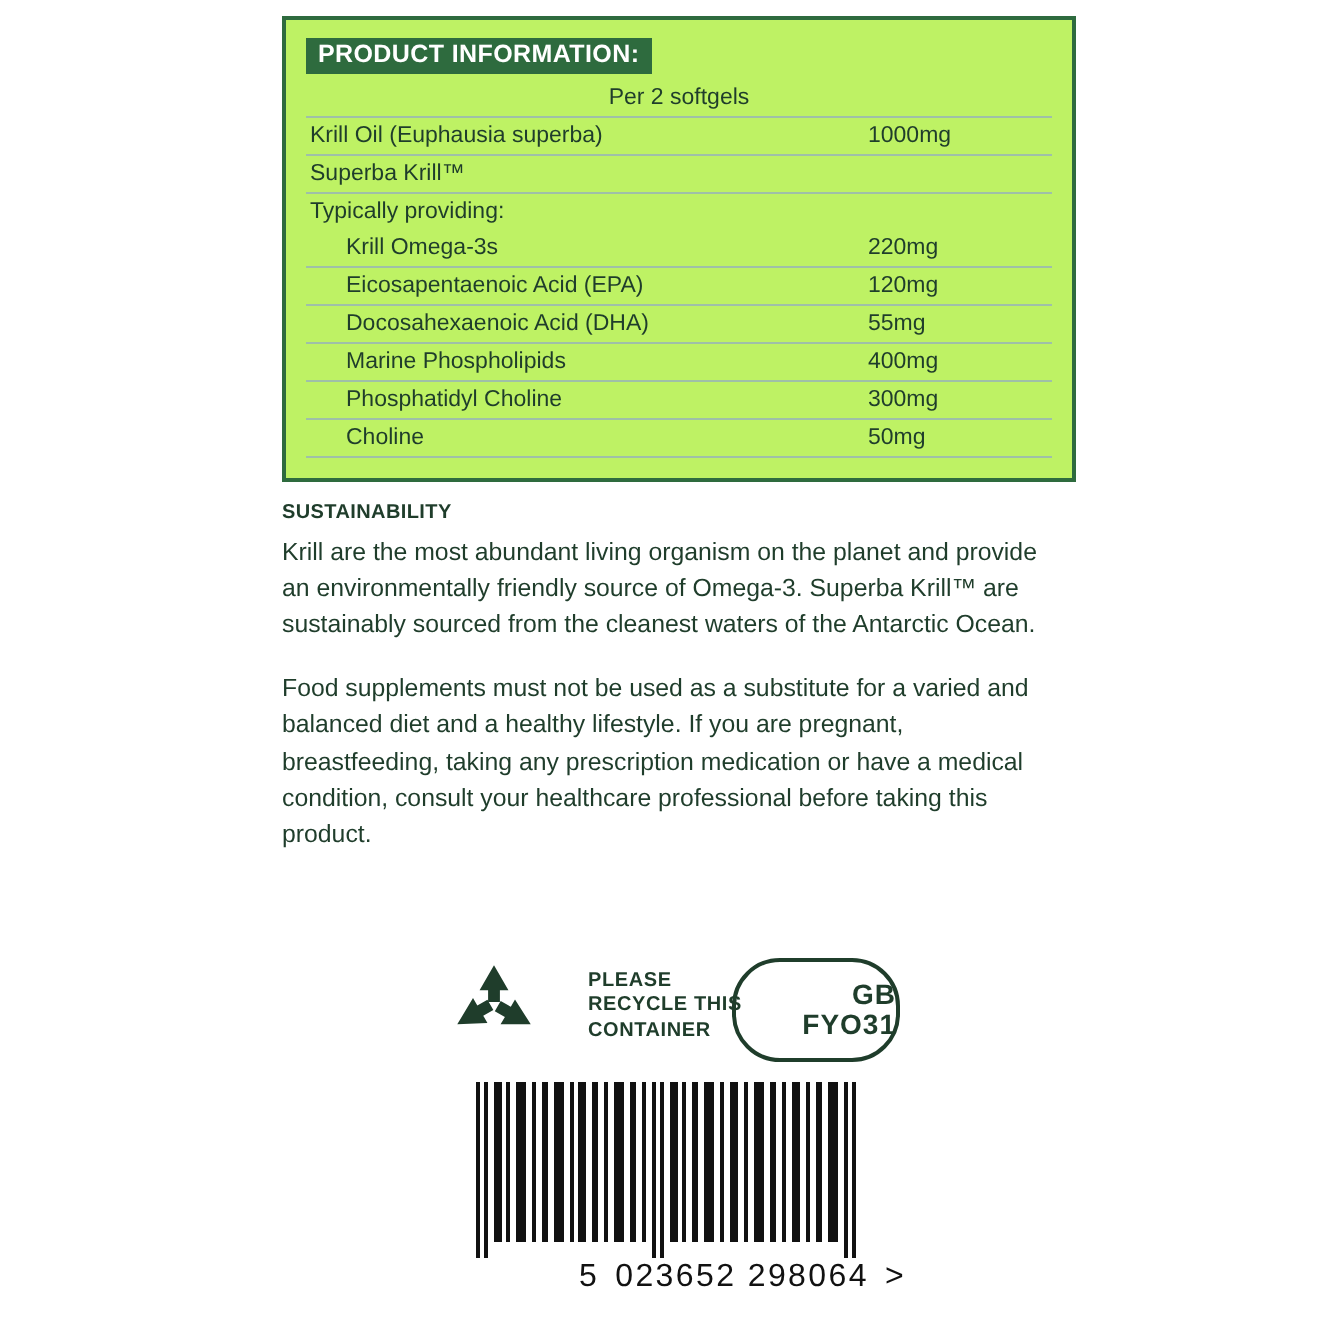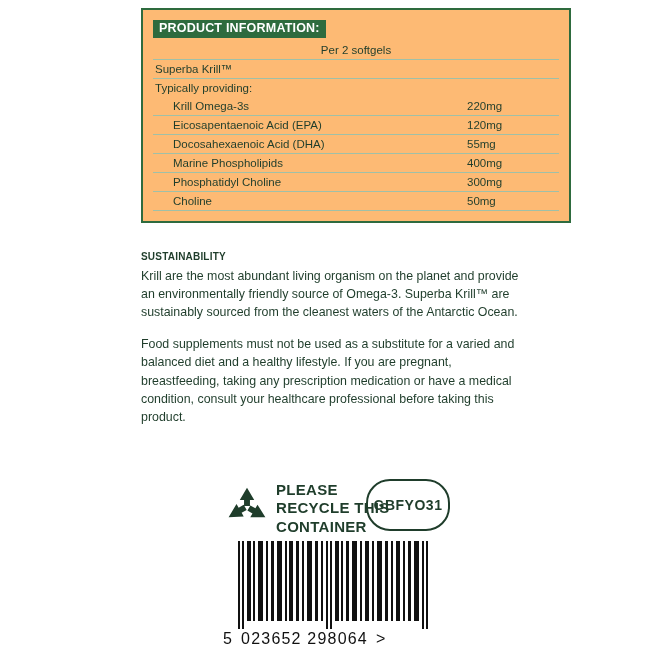--- a/index.html
+++ b/index.html
@@ -14,25 +14,25 @@
     color: #1f3d2b;
     position: relative;
     overflow: hidden;
   }
 
   
   .panel {
     position: absolute;
     left: 141px;
     top: 8px;
-    width: 430px;
+    width: 397px;
     border: 2px solid #2e6b3e;
     box-sizing: border-box;
     padding: 6px 10px 10px 10px;
-    background: #fdba74;
+    background: #bef264;
   }
   .panel-title-wrap {
     margin: 2px 0 4px 0;
   }
   .panel-title {
     display: inline-block;
     background: #2e6b3e;
     color: #ffffff;
     font-size: 12.5px;
     font-weight: bold;
@@ -98,38 +98,39 @@
   
   .recycle-block {
     position: absolute;
     left: 226px;
     top: 481px;
     display: flex;
     align-items: center;
     gap: 8px;
   }
   .recycle-text {
-    font-size: 15px;
+    font-size: 10px;
     font-weight: bold;
     line-height: 1.22;
     letter-spacing: 0.3px;
     color: #1f3d2b;
     text-transform: uppercase;
+    margin-left: 18px;
   }
   .gb-mark {
     position: absolute;
     left: 366px;
     top: 479px;
     width: 80px;
     height: 48px;
     border: 2.5px solid #1f3d2b;
     border-radius: 24px / 24px;
     display: flex;
-    flex-direction: row;
-    align-items: center;
+    flex-direction: column;
+    align-items: flex-end;
     justify-content: center;
     line-height: 1.05;
   }
   .gb-mark div {
     font-size: 14px;
     font-weight: bold;
     letter-spacing: 0.5px;
     color: #1f3d2b;
   }
 
@@ -147,35 +148,39 @@
   }
   .barcode-digits {
     position: absolute;
     left: 223px;
     top: 630px;
     width: 230px;
     font-size: 16px;
     letter-spacing: 1.2px;
     color: #111111;
     font-family: "Liberation Sans", sans-serif;
-    text-align: left;
+    text-align: right;
   }
   .barcode-digits .lead { margin-right: 8px; }
   .barcode-digits .tail { margin-left: 8px; }
 </style>
 </head>
 <body>
 
 <div class="panel">
   <div class="panel-title-wrap">
     <span class="panel-title">PRODUCT INFORMATION:</span>
   </div>
   <div class="serving">Per 2 softgels</div>
   <table class="nutri">
     <tbody>
+      <tr>
+        <td class="name">Krill Oil (Euphausia superba)</td>
+        <td class="amount">1000mg</td>
+      </tr>
       <tr>
         <td class="name">Superba Krill™</td>
         <td class="amount"></td>
       </tr>
       <tr class="no-rule">
         <td class="name">Typically providing:</td>
         <td class="amount"></td>
       </tr>
       <tr>
         <td class="name indent">Krill Omega-3s</td>

